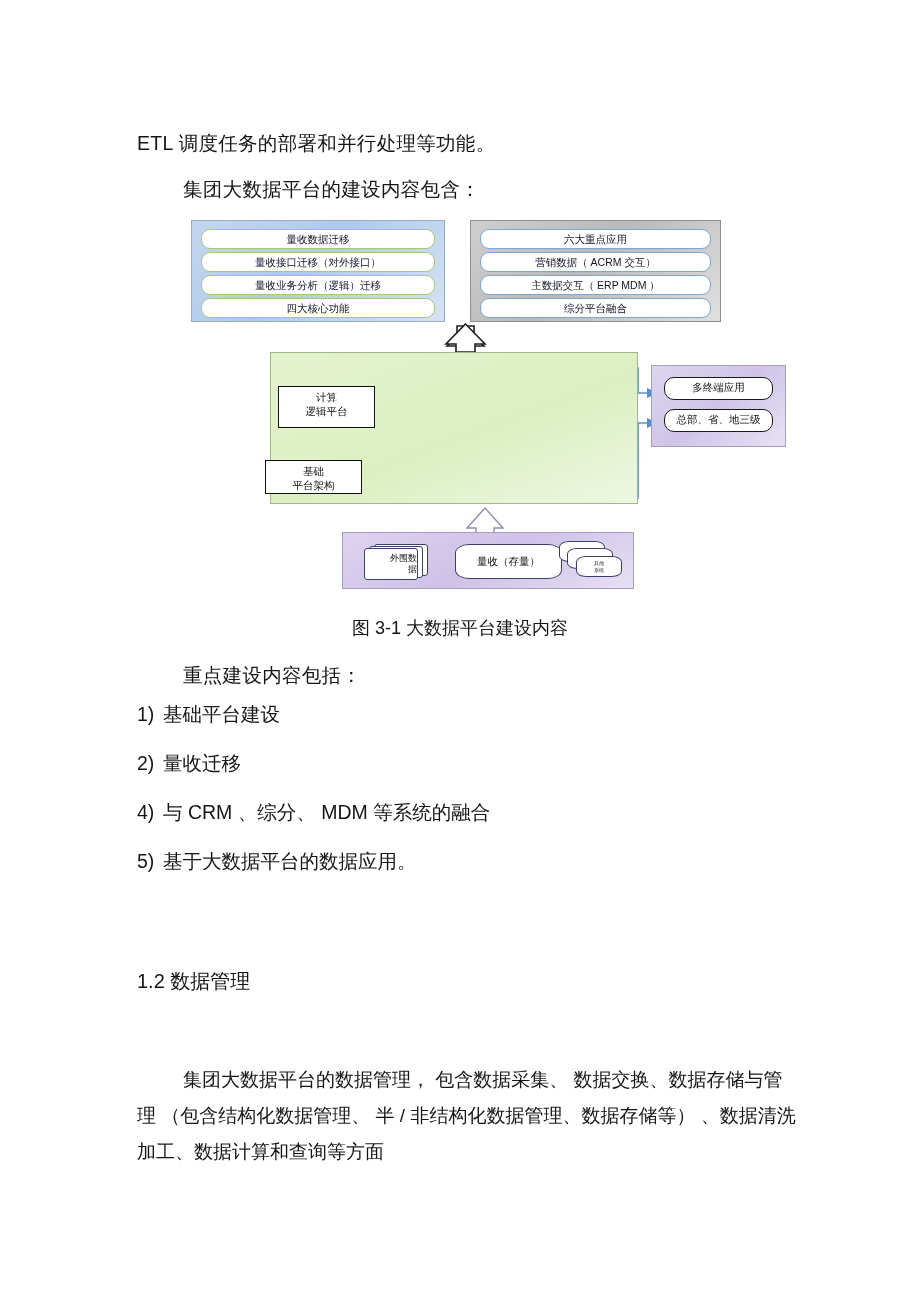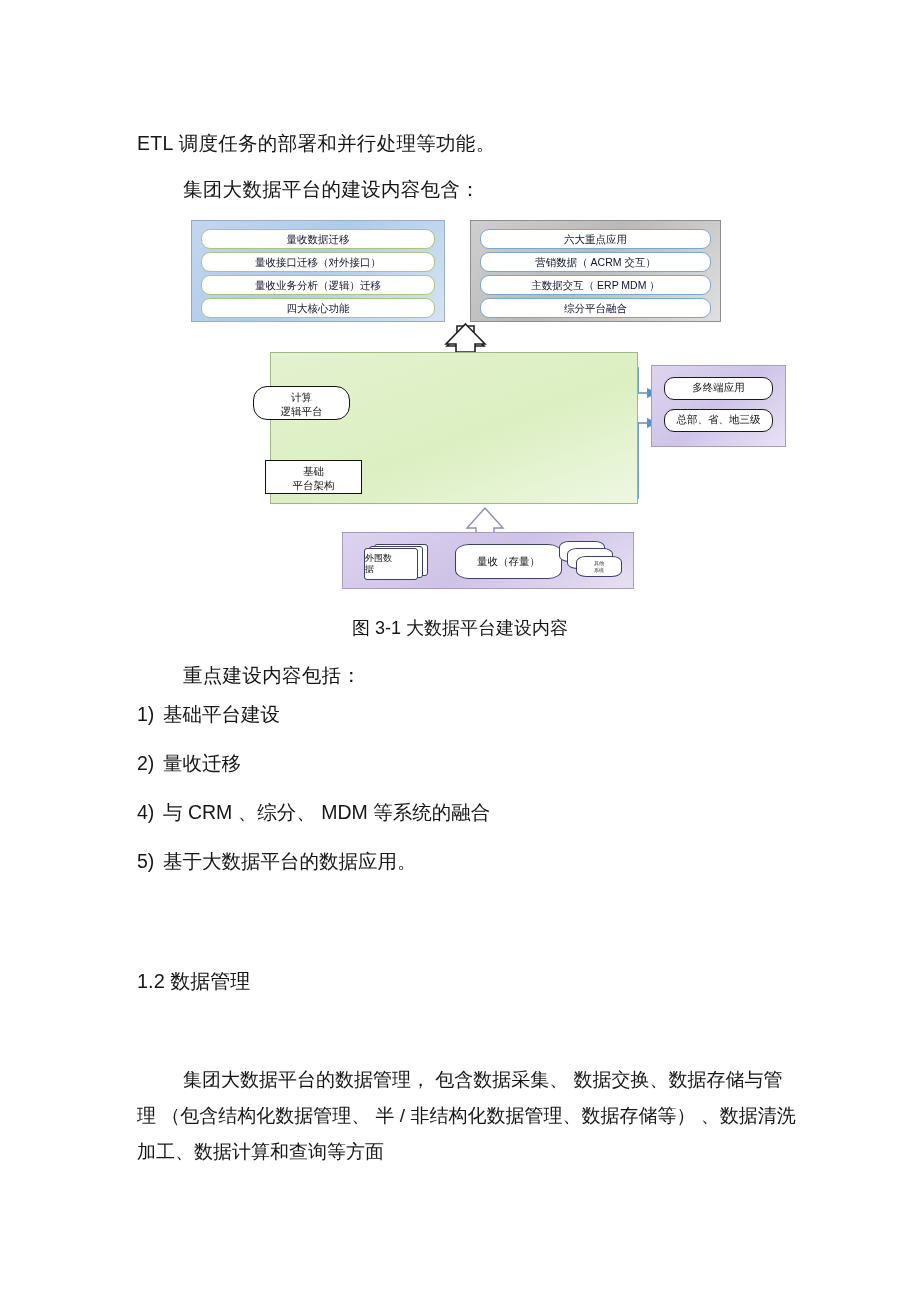--- a/index.html
+++ b/index.html
@@ -185,21 +185,21 @@
     background: #ffffff;
     border: 1.5px solid #111;
     font-size: 10.5px;
     line-height: 14px;
     text-align: center;
     color: #111;
     padding: 3px 0;
     box-sizing: border-box;
     white-space: nowrap;
   }
-  .lb-compute { left: 68px; top: 170px; width: 97px; height: 34px; border-radius: 14px; }
+  .lb-compute { left: 93px; top: 170px; width: 97px; height: 42px; }
   .lb-base    { left: 80px; top: 244px; width: 97px; height: 34px; }
 
   
   .panel-purple {
     position: absolute;
     left: 466px; top: 149px;
     width: 135px; height: 82px;
     background: linear-gradient(140deg, #ddd5ef 0%, #cfc4e8 50%, #e8e2f5 100%);
     border: 1px solid #a79bc4;
     box-sizing: border-box;
@@ -336,21 +336,21 @@
 
     <div class="panel-purple">
       <div class="ppill">多终端应用</div>
       <div class="ppill">总部、省、地三级</div>
     </div>
 
     <div class="panel-data">
       <div class="ds-stackrect">
         <div class="sheet" style="left:10px; top:0;"></div>
         <div class="sheet" style="left:5px; top:2px;"></div>
-        <div class="sheet" style="left:0; top:4px; display:flex; flex-direction:column; align-items:flex-start; justify-content:center; font-size:9px; line-height:11px; color:#111;">
+        <div class="sheet" style="left:0; top:4px; display:flex; flex-direction:column; align-items:flex-end; justify-content:center; font-size:9px; line-height:11px; color:#111;">
           <span>外围数</span>
           <span>据</span>
         </div>
       </div>
 
       <div class="ds-cyl">量收（存量）</div>
 
       <div class="ds-cylstack">
         <div class="mini" style="left:0; top:0;"></div>
         <div class="mini" style="left:8px; top:7px;"></div>

